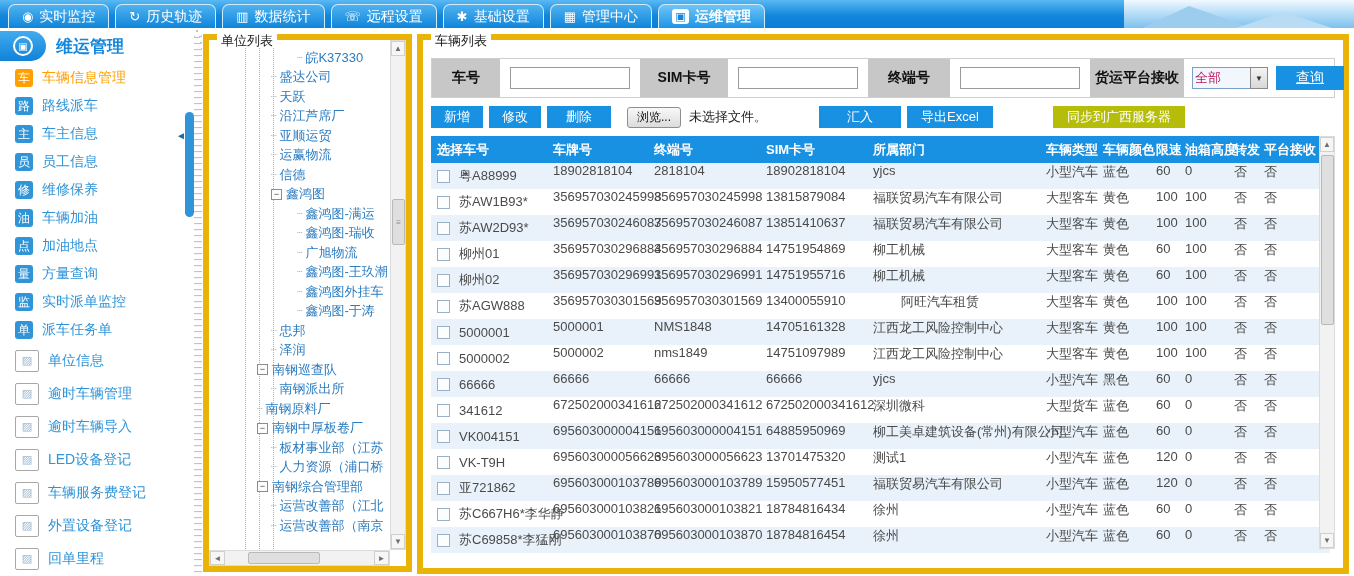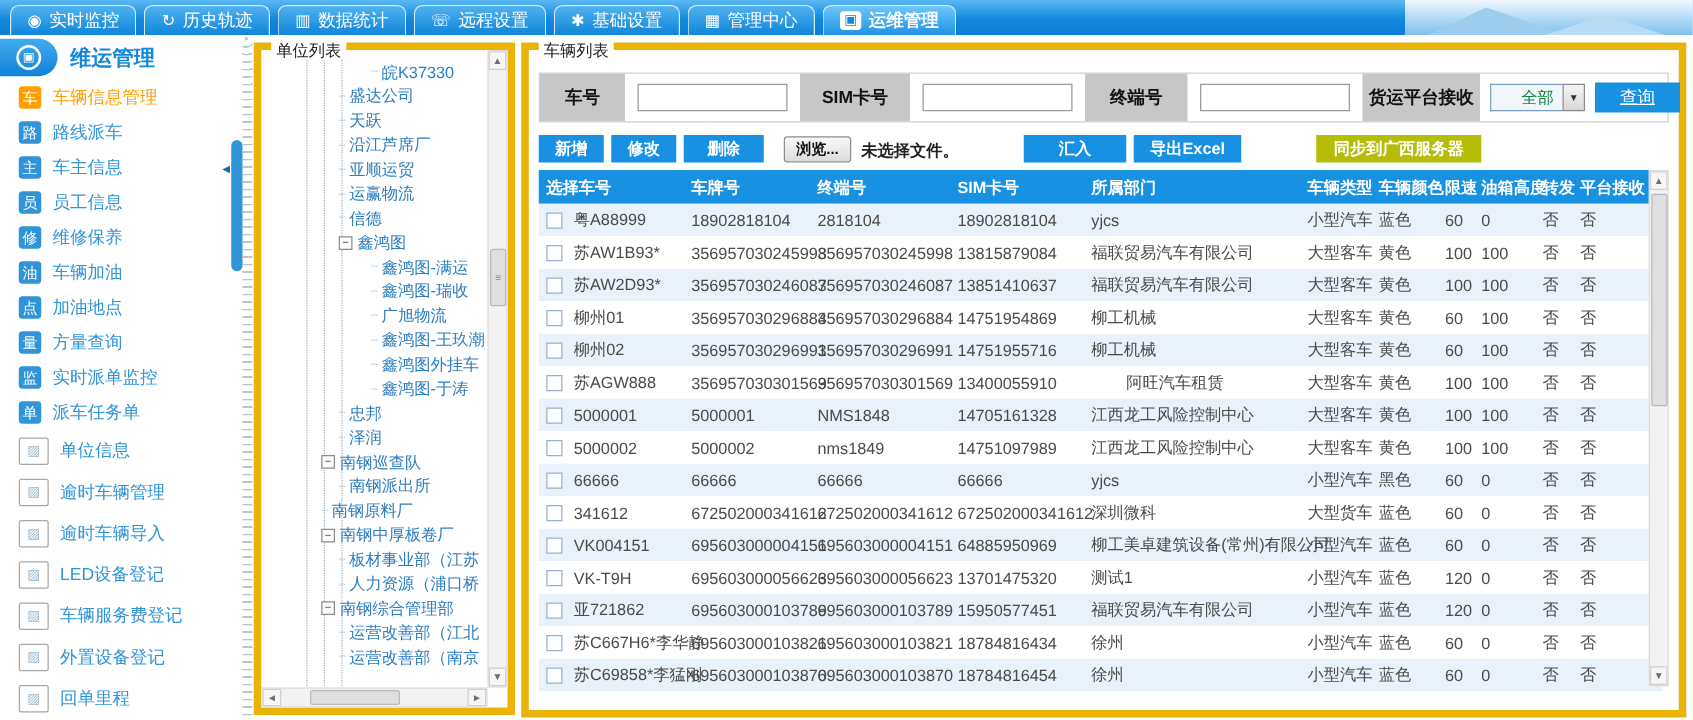--- a/index.html
+++ b/index.html
@@ -76,45 +76,45 @@
 
   
   #search-row { position:absolute; left:8px; right:8px; top:18px; height:40px;
     border:1px solid #cfcfcf; display:flex; align-items:stretch; background:#fff; }
   .slabel { background:#c7c7c7; display:flex; align-items:center; justify-content:center;
     font-weight:bold; font-size:14px; color:#111; flex:none; }
   .sinput-wrap { display:flex; align-items:center; padding:0 10px; flex:none; }
   .sinput { width:120px; height:22px; border:1px solid #9a9a9a; font-size:13px; padding:0 4px; }
   .sel { display:flex; align-items:center; margin:auto 8px; flex:none; }
   .sel-box { width:58px; height:22px; border:1px solid #7aa0c8; border-right:none; background:#f2f7fd;
-    font-size:13px; display:flex; align-items:center; padding-left:24px; color:#15803d; }
+    font-size:13px; display:flex; align-items:center; padding-left:2px; color:#be185d; }
   .sel-btn { width:18px; height:22px; border:1px solid #8a8a8a; background:linear-gradient(180deg,#f4f4f4,#d8d8d8);
     font-size:8px; color:#333; display:flex; align-items:center; justify-content:center; cursor:pointer; }
   #query-btn { width:68px; height:24px; margin:auto 10px auto auto; background:#1991e2; color:#fff;
     font-size:14px; display:flex; align-items:center; justify-content:center; text-decoration:underline; cursor:pointer; flex:none; }
 
   
-  #toolbar { position:absolute; left:8px; right:8px; top:64px; height:26px; display:flex; align-items:flex-end;font-weight:bold; }
+  #toolbar { position:absolute; left:8px; right:8px; top:64px; height:26px; display:flex; align-items:center; }
   .btn-blue { background:#1991e2; color:#fff; height:22px; padding:0 13px; font-size:13px;
     display:flex; align-items:center; justify-content:center; cursor:pointer; margin-right:6px; flex:none; }
   #browse-btn { height:21px; padding:0 9px; border:1px solid #8e8e8e; border-radius:3px;
     background:linear-gradient(180deg,#f8f8f8,#dcdcdc); font-size:12px; color:#111; margin:0 8px 0 10px;
     display:flex; align-items:center; cursor:pointer; flex:none; }
   #no-file { font-size:13px; color:#222; flex:none; }
   #import-btn { margin-left:52px; width:82px; }
   #export-btn { width:86px; }
   #sync-btn { margin-left:54px; background:#b6bd09; color:#fff; height:22px; padding:0 14px;
     font-size:13px; display:flex; align-items:center; cursor:pointer; flex:none; }
 
   
   #grid { position:absolute; left:8px; top:96px; width:899px; }
   #thead { height:27px; background:#1991e2; color:#fff; font-weight:bold; font-size:13px;
     display:flex; align-items:center; }
   .hcell { flex:none; white-space:nowrap; overflow:visible; }
-  .trow { height:26px; display:flex; align-items:center; font-size:13px; color:#4a4a4a; background:#fff; cursor:pointer; }
+  .trow { height:26px; display:flex; font-size:13px; color:#4a4a4a; background:#fff; cursor:pointer; }
   .trow.alt { background:#e9f2fb; }
   .tcell { flex:none; white-space:nowrap; overflow:visible; }
   .cb { flex:none; width:13px; height:13px; border:1px solid #9ab0c8; background:#fbfdfe; margin:0 9px 0 6px; cursor:pointer; }
   #grid-vsb { position:absolute; right:8px; top:96px; bottom:19px; width:16px; background:#f2f2f2; border:1px solid #dcdcdc; }
   #pager { position:absolute; left:8px; right:24px; top:513px; height:22px; background:#1991e2; color:#fff;
     font-size:13px; display:flex; align-items:center; justify-content:center; gap:10px; }
   #pager .gap { width:70px; }
   #pager span { white-space:nowrap; }
   #pager .pg-link { cursor:pointer; }
   #page-input { width:26px; height:16px; border:none; font-size:12px; text-align:center; }

